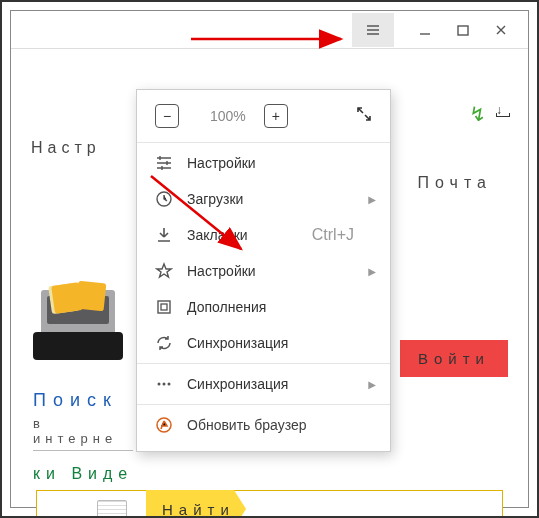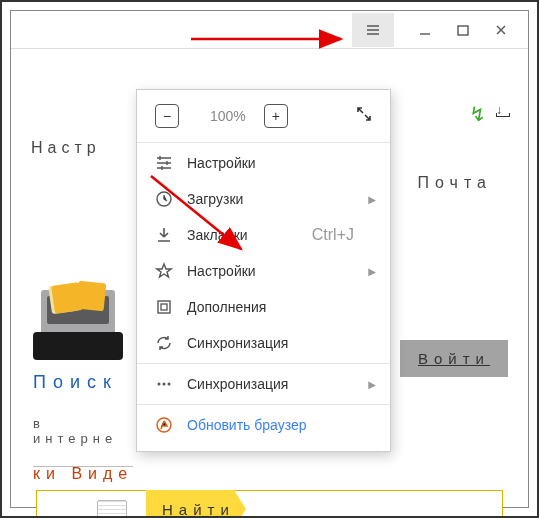--- a/index.html
+++ b/index.html
@@ -41,48 +41,48 @@
   }
   .icon-box {
     position:absolute; left:22px; top:230px; width:100px; height:80px;
   }
   .icon-box .base { position:absolute; bottom:0; left:0; width:90px; height:28px; background:#1a1a1a; border-radius:4px; }
   .icon-box .top { position:absolute; bottom:28px; left:8px; width:74px; height:42px; background:#a8a8aa; border-radius:3px 3px 0 0; }
   .icon-box .slot { position:absolute; bottom:36px; left:14px; width:62px; height:28px; background:#5a5a5c; border-radius:2px; }
   .icon-box .folder1 { position:absolute; bottom:48px; left:20px; width:28px; height:28px; background:#f5b529; border-radius:3px; transform:rotate(-8deg); box-shadow: -3px 0 0 #f0e2a0; }
   .icon-box .folder2 { position:absolute; bottom:50px; left:44px; width:28px; height:28px; background:#f5b529; border-radius:3px; transform:rotate(6deg); }
   .poisk {
-    position:absolute; left:22px; top:322px;
+    position:absolute; left:22px; top:340px;
     font-size:18px; letter-spacing:7px; color:#205fb8;
   }
   .vint {
     position:absolute; left:22px; top:366px;
     font-size:13px; letter-spacing:5px; color:#555;
-    border-bottom:1px solid #bbb; padding-bottom:20px; width:100px;
+    border-bottom:1px solid #bbb; padding-bottom:4px; width:100px;
   }
   .tabs {
     position:absolute; left:22px; top:415px;
-    font-size:16px; letter-spacing:6px; color:#c2410c;
+    font-size:16px; letter-spacing:6px; color:#15803d;
   }
   .searchbar {
     position:absolute; left:25px; right:25px; top:440px; height:38px;
     border:1px solid #ddb200; background:#fff; display:flex; align-items:center;
   }
   .searchbar .kb { width:30px; height:18px; margin-left:60px; border:1px solid #bbb; border-radius:2px; background:repeating-linear-gradient(to bottom,#ddd 0,#ddd 1px,#fff 1px,#fff 4px);}
   .findbtn {
     position:absolute; left:135px; top:440px; height:38px;
     background:#ffda3f; display:flex; align-items:center;
     padding:0 16px; font-size:15px; letter-spacing:6px; color:#333;
     clip-path: polygon(0 0, 88% 0, 100% 50%, 88% 100%, 0 100%);
     width:100px;
   }
   .login-btn {
     position:absolute; right:20px; top:290px;
-    background:#a3a3a3; padding:10px 18px;
-    font-size:15px; letter-spacing:6px; color:#333;text-decoration:underline;
+    background:#ef4444; padding:10px 18px;
+    font-size:15px; letter-spacing:6px; color:#333;
   }
   .mail-label {
     position:absolute; right:36px; top:124px;
     font-size:16px; letter-spacing:6px; color:#474747;
   }
   
   .menu {
     position:absolute; top:39px; left:125px; width:255px;
     background:#fff; border:1px solid #ccc;
     box-shadow: 2px 4px 12px rgba(0,0,0,0.2);
@@ -98,21 +98,21 @@
   .full { font-size:18px; color:#333; }
   .divider { height:1px; background:#e5e5e5; margin:2px 0;}
   .mi {
     display:flex; align-items:center; gap:14px;
     padding:9px 18px; font-size:14px; color:#333;
     position:relative;
   }
   .mi .ic { width:18px; height:18px; color:#555; flex-shrink:0; display:flex; align-items:center; justify-content:center; }
   .mi .shortcut { position:absolute; right:36px; font-size:16px; color:#999; }
   .mi .arrow { position:absolute; right:14px; color:#999; font-size:10px; }
-  .mi.orange { color:#3b82f6; }
+  .mi.orange { color:#404040; }
   .mi.orange .ic { color:#d9631e; }
   
   .arrow-red {
     position:absolute; pointer-events:none;
   }
   .arrow1 { top:18px; left:180px; }
   .arrow2 { top:160px; left:135px; }
   
   .tray {
     position:absolute; top:50px; right:18px; display:flex; gap:10px; align-items:center;

